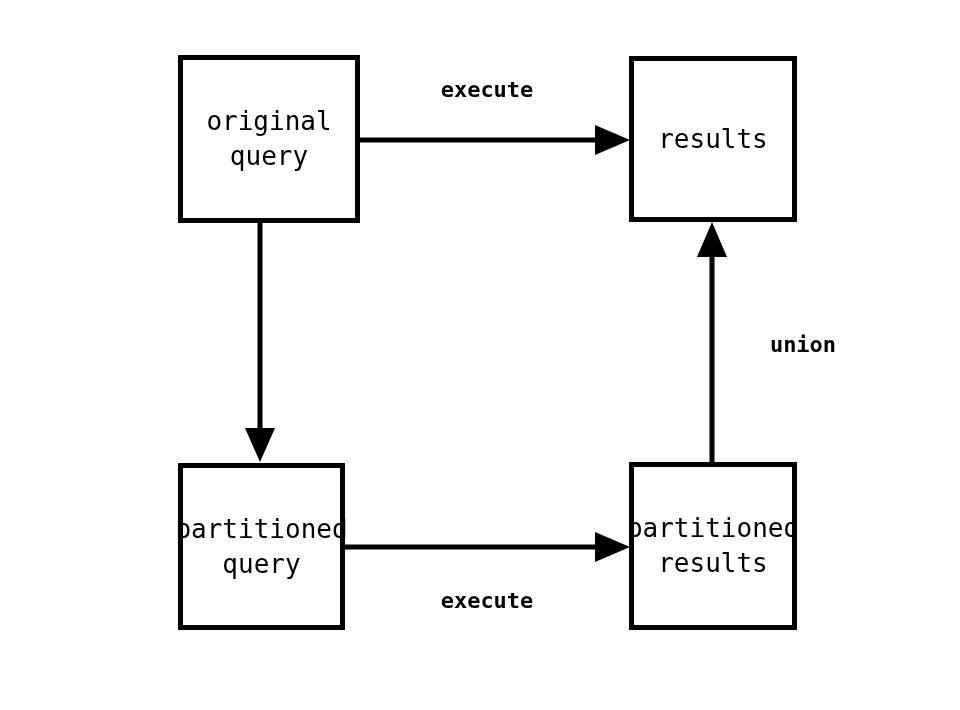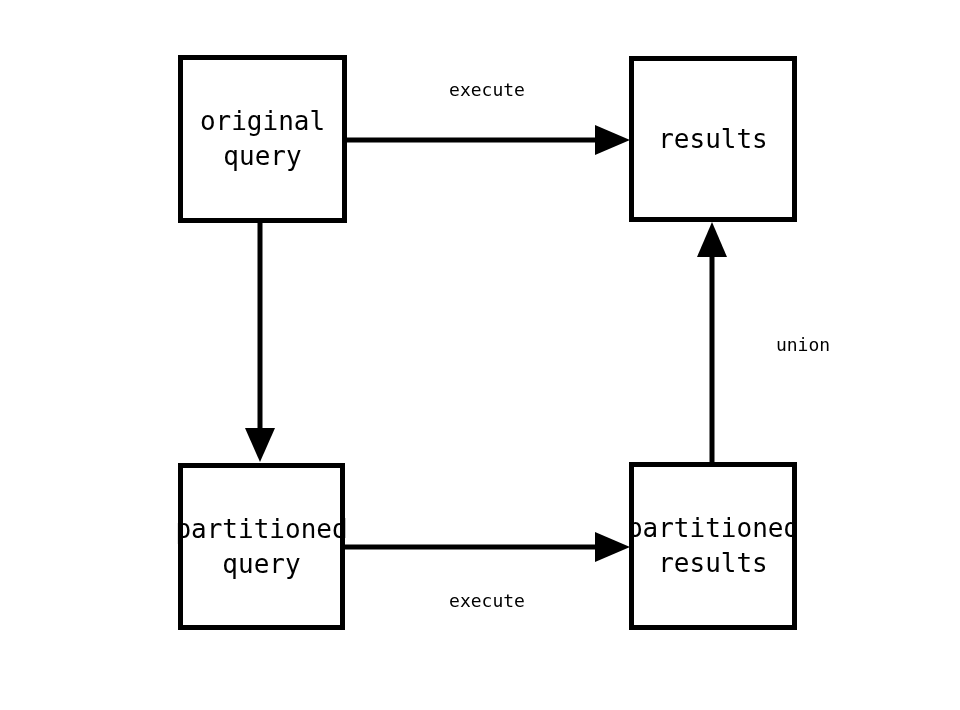--- a/index.html
+++ b/index.html
@@ -29,30 +29,31 @@
     display: flex;
     align-items: center;
     justify-content: center;
   }
   .node .label {
     font-size: 26px;
     line-height: 35px;
     text-align: center;
     white-space: pre-line;
   }
-  .node-original-query   { left: 178px; top: 55px;  width: 169px; height: 168px; }
+  .node-original-query   { left: 178px; top: 55px;  width: 182px; height: 168px; }
   .node-results          { left: 629px; top: 56px;  width: 168px; height: 166px; }
   .node-partitioned-query   { left: 178px; top: 463px; width: 167px; height: 167px; }
   .node-partitioned-results { left: 629px; top: 462px; width: 168px; height: 168px; }
   .edge-label {
     position: absolute;
     transform: translate(-50%, -50%);
-    font-size: 18px;
+    font-size: 22px;
     line-height: 30px;
     white-space: nowrap;
+    font-weight: bold;
   }
   .edge-label-execute-top    { left: 487px; top: 90px; }
   .edge-label-partition      { left: 140px; top: 345px; }
   .edge-label-execute-bottom { left: 487px; top: 601px; }
   .edge-label-union          { left: 803px; top: 345px; }
   svg.arrows {
     position: absolute;
     left: 0; top: 0;
     width: 960px;
     height: 710px;

